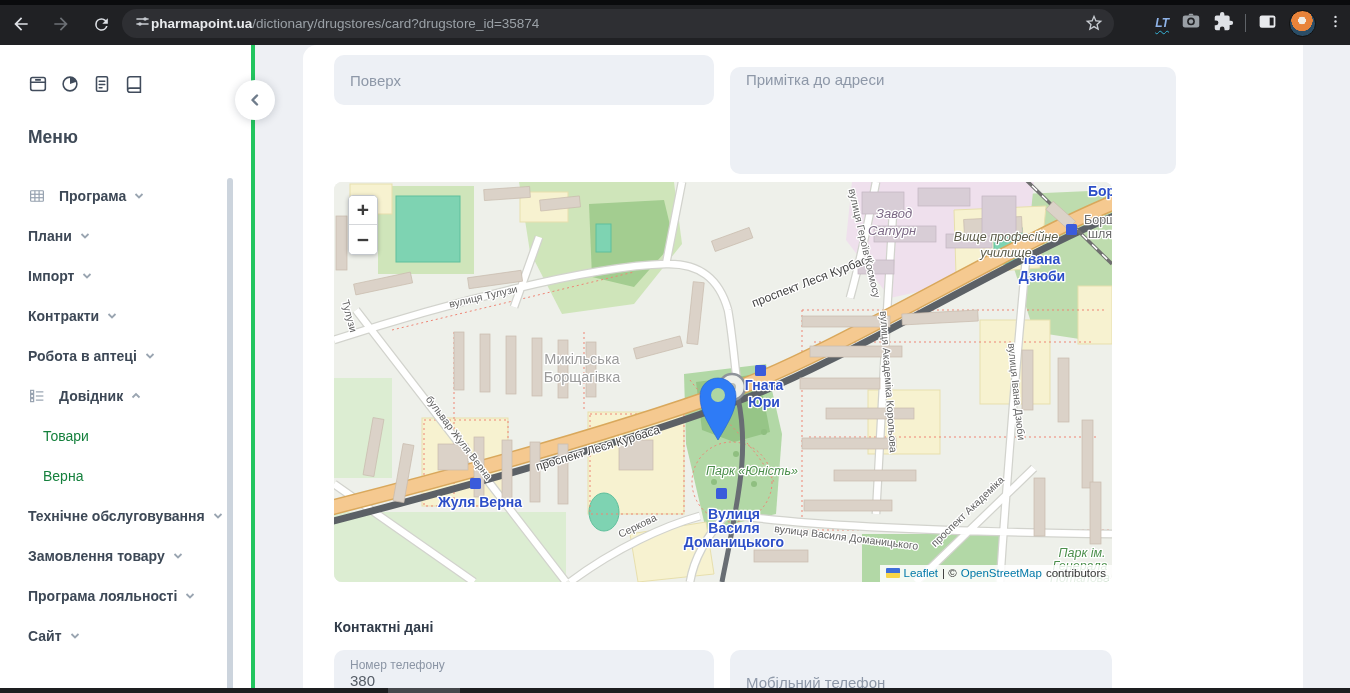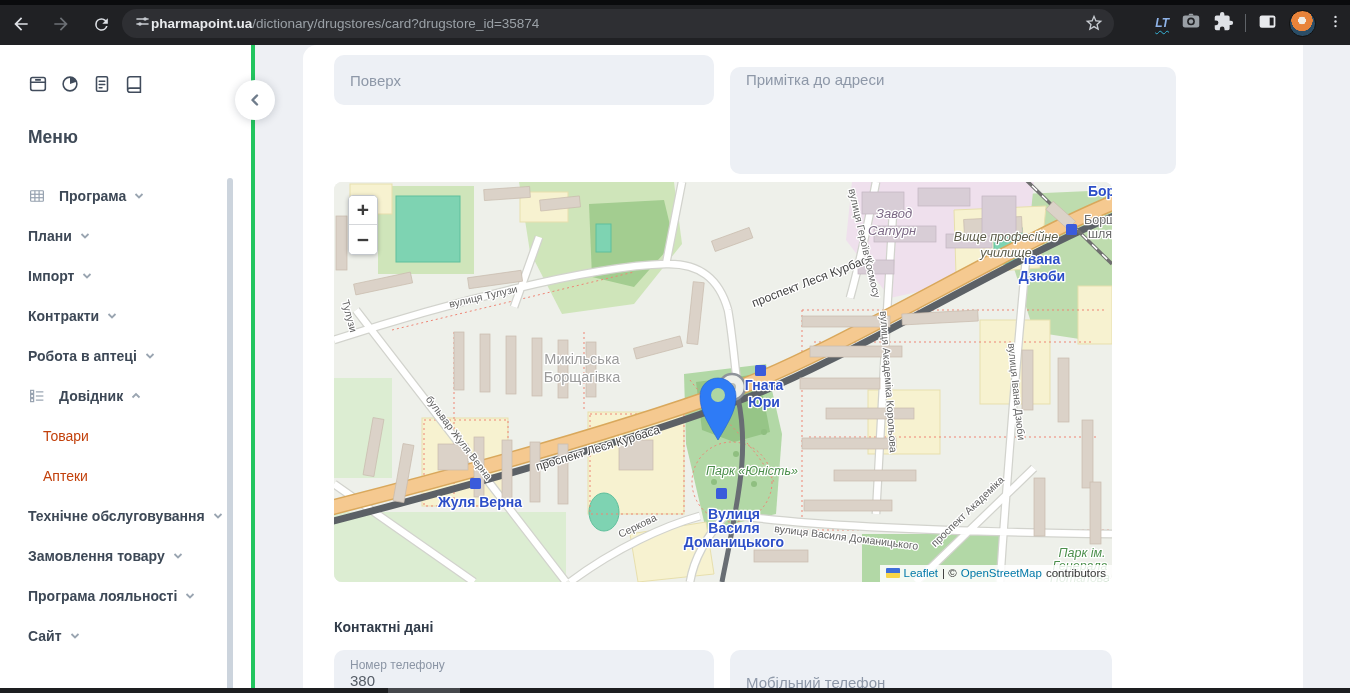--- a/index.html
+++ b/index.html
@@ -22,21 +22,21 @@
   .avatar { width:27px; height:27px; border-radius:50%; background:radial-gradient(circle at 48% 38%, #f0ece6 0 19%, #e8833a 20% 52%, #2b4d66 53% 100%); border:1px solid #111; }
 
   
   .sidebar { position:absolute; top:45px; left:0; width:255px; bottom:0; background:#ffffff; border-right:4px solid #22c55e; z-index:10; }
   .apps { position:absolute; top:28px; left:27px; display:flex; gap:10px; color:#414c5c; }
   .menu-title { position:absolute; top:82px; left:28px; font-size:17.5px; font-weight:600; color:#3e4956; }
   .nav { position:absolute; top:131px; left:0; right:14px; list-style:none; }
   .nav li { height:40px; display:flex; align-items:center; padding-left:28px; font-size:14px; font-weight:bold; color:#3d4856; cursor:pointer; }
   .nav li .mi { margin-right:13px; display:flex; }
   .nav li .chev { margin-left:8px; display:flex; }
-  .nav li.sub { padding-left:43px; font-weight:normal; color:#c2410c; }
+  .nav li.sub { padding-left:43px; font-weight:normal; color:#15803d; }
   .sb-scroll { position:absolute; left:227px; top:133px; width:6px; height:515px; background:#ccd4dd; border-radius:3px; }
   .collapse-btn { position:absolute; left:235px; top:35px; width:40px; height:40px; background:#fff; border-radius:50%; box-shadow:0 1px 8px rgba(40,50,70,.22); display:flex; align-items:center; justify-content:center; z-index:20; cursor:pointer; }
 
   
   .panel { position:absolute; left:303px; top:45px; width:1000px; height:648px; background:#ffffff; border-radius:14px 0 0 0; overflow:hidden; }
   .field { background:#edf0f5; border:none; border-radius:10px; font-family:"Liberation Sans",sans-serif; font-size:15px; color:#45505f; outline:none; }
   .field::placeholder { color:#8e98a8; opacity:1; }
   .f-floor { position:absolute; left:31px; top:10px; width:380px; height:50px; padding:0 16px; }
   .f-note { position:absolute; left:427px; top:22px; width:446px; height:107px; padding:4px 16px; resize:none; }
   .h-contacts { position:absolute; left:31px; top:574px; font-size:14px; font-weight:bold; color:#313b49; }
@@ -239,21 +239,21 @@
       <span class="chev">
           <svg width="10" height="10" viewBox="0 0 10 10" fill="none" stroke="#9aa5b1" stroke-width="1.8">
             <polyline points="1.5,6.5 5,3 8.5,6.5"></polyline>
           </svg>
         </span>
     </li>
     <li class="sub">
         <span>Товари</span>
       </li>
     <li class="sub">
-        <span>Аптеки</span>
+        <span>Верна</span>
       </li>
     <li>
       <span>Технічне обслуговування</span>
       <span class="chev">
           <svg width="10" height="10" viewBox="0 0 10 10" fill="none" stroke="#9aa5b1" stroke-width="1.8">
             <polyline points="1.5,3 5,6.5 8.5,3"></polyline>
           </svg>
         </span>
     </li>
     <li>

